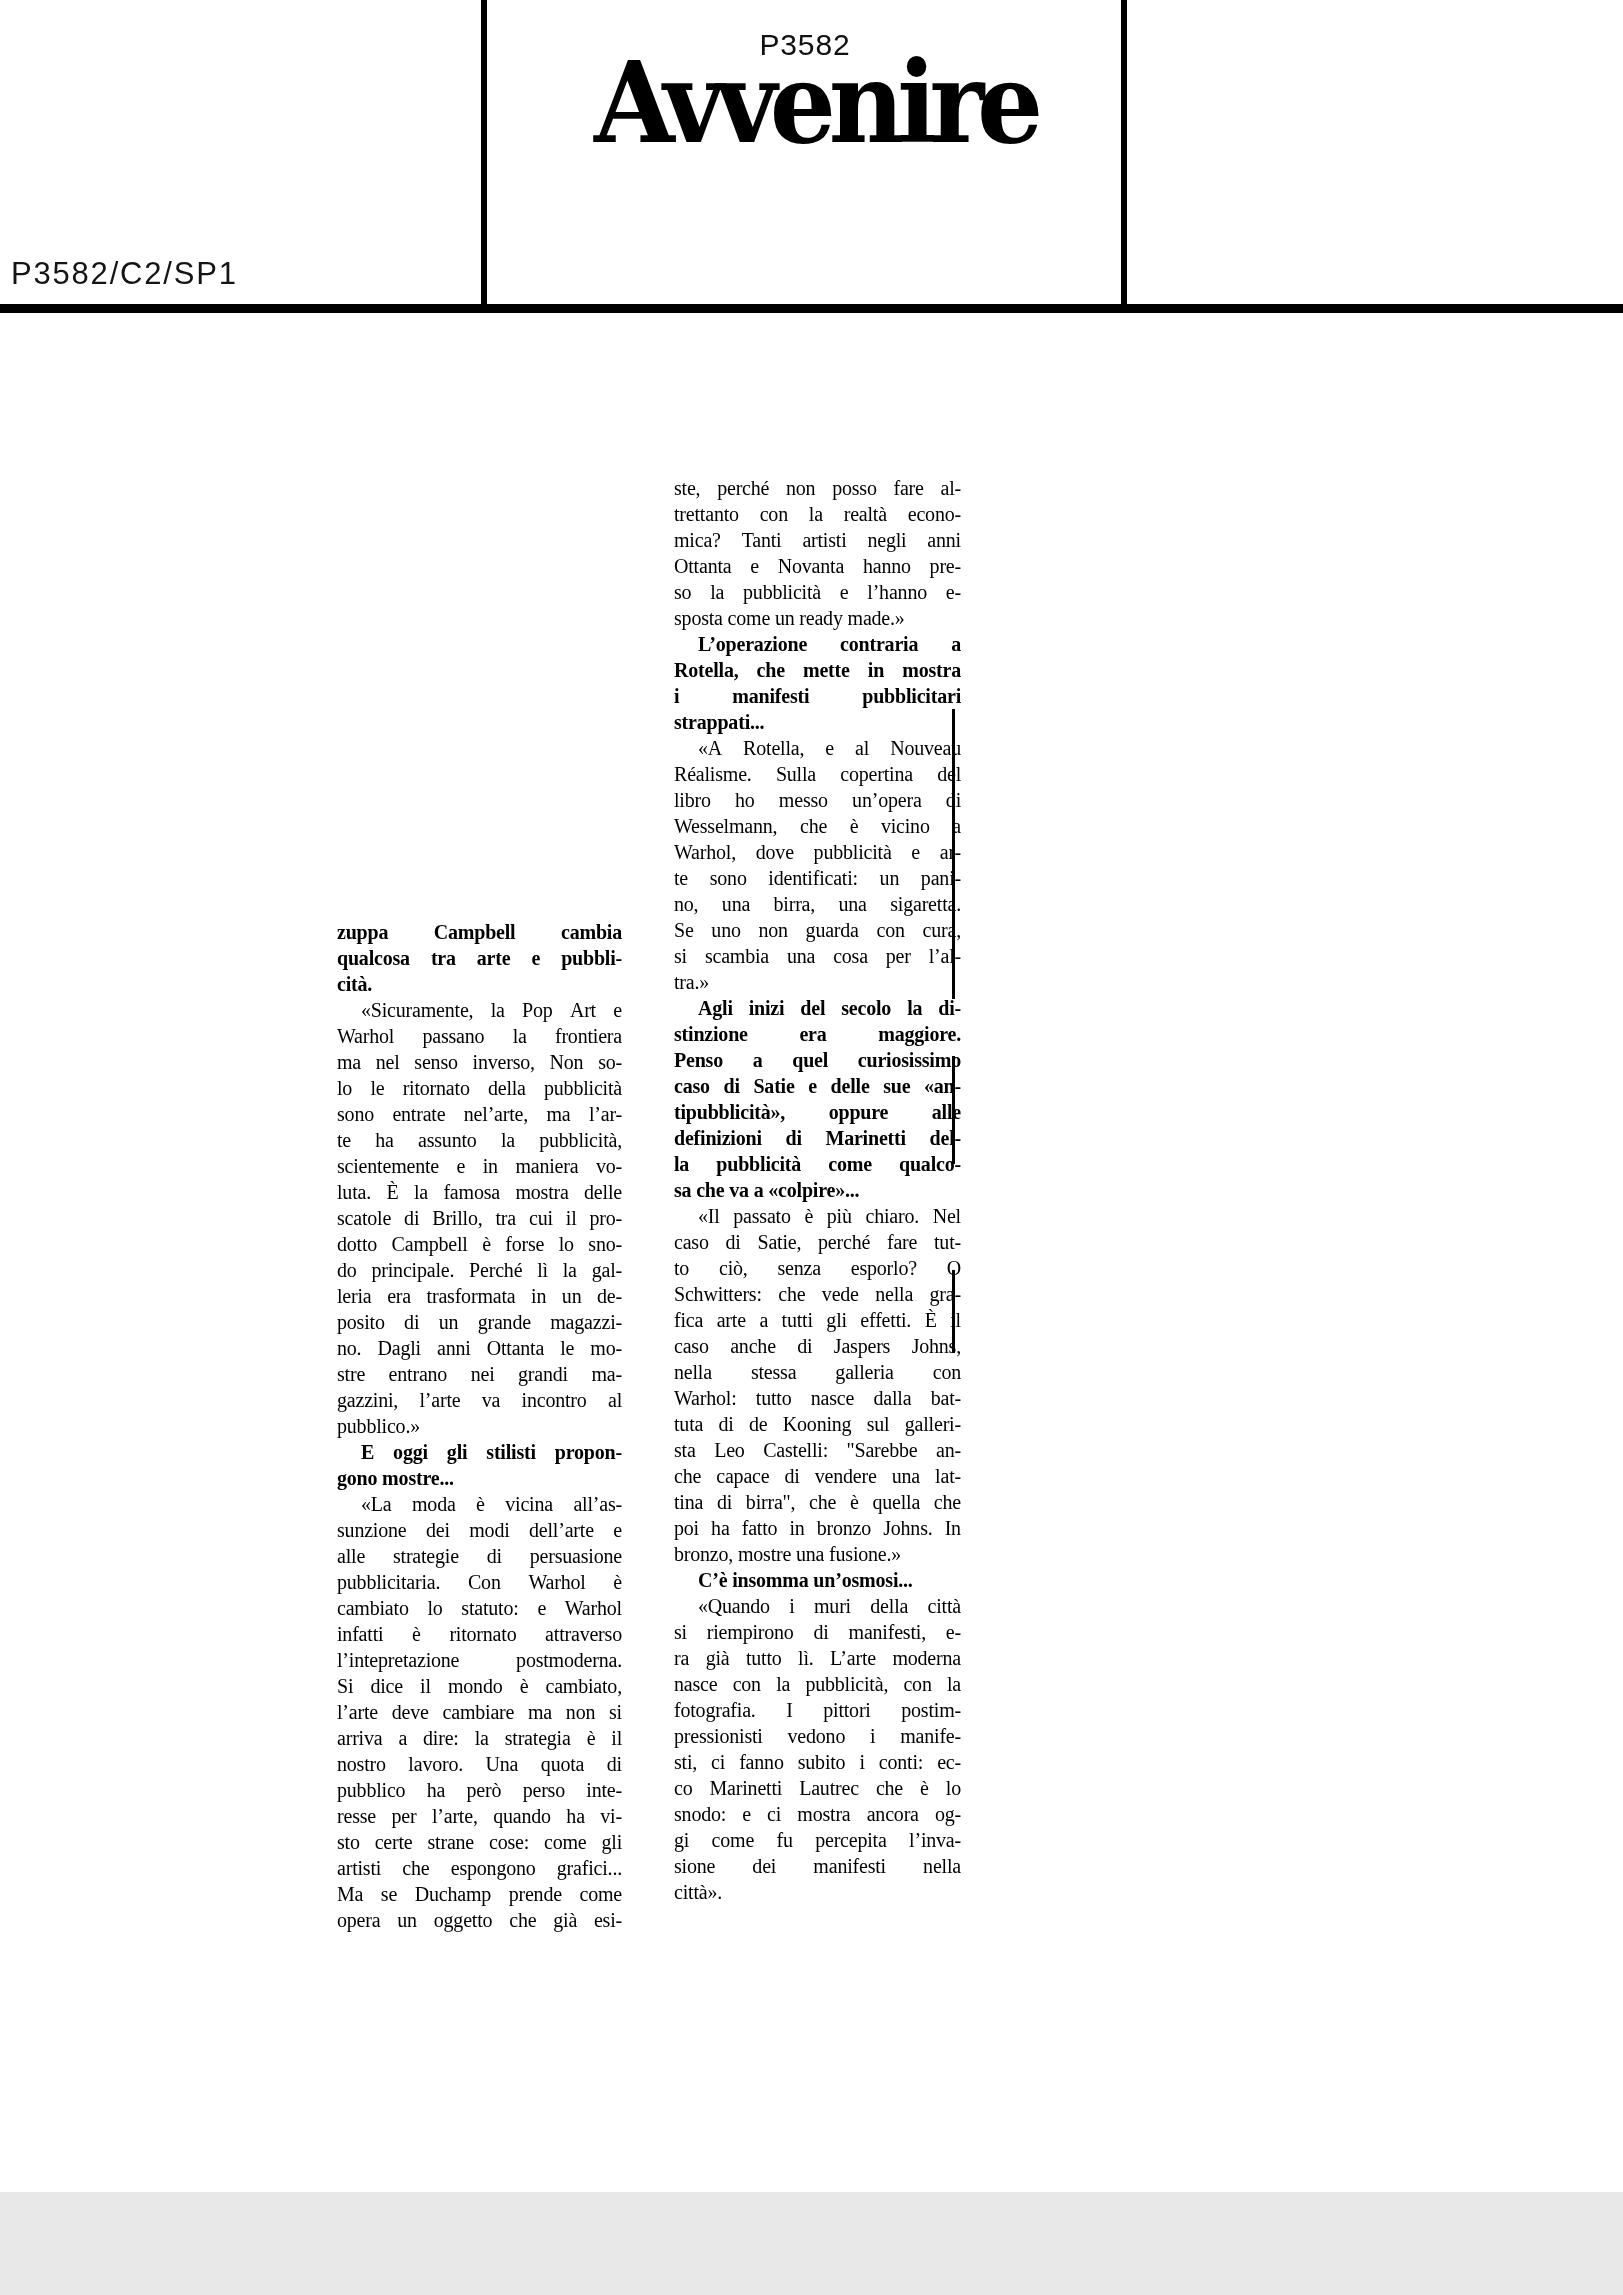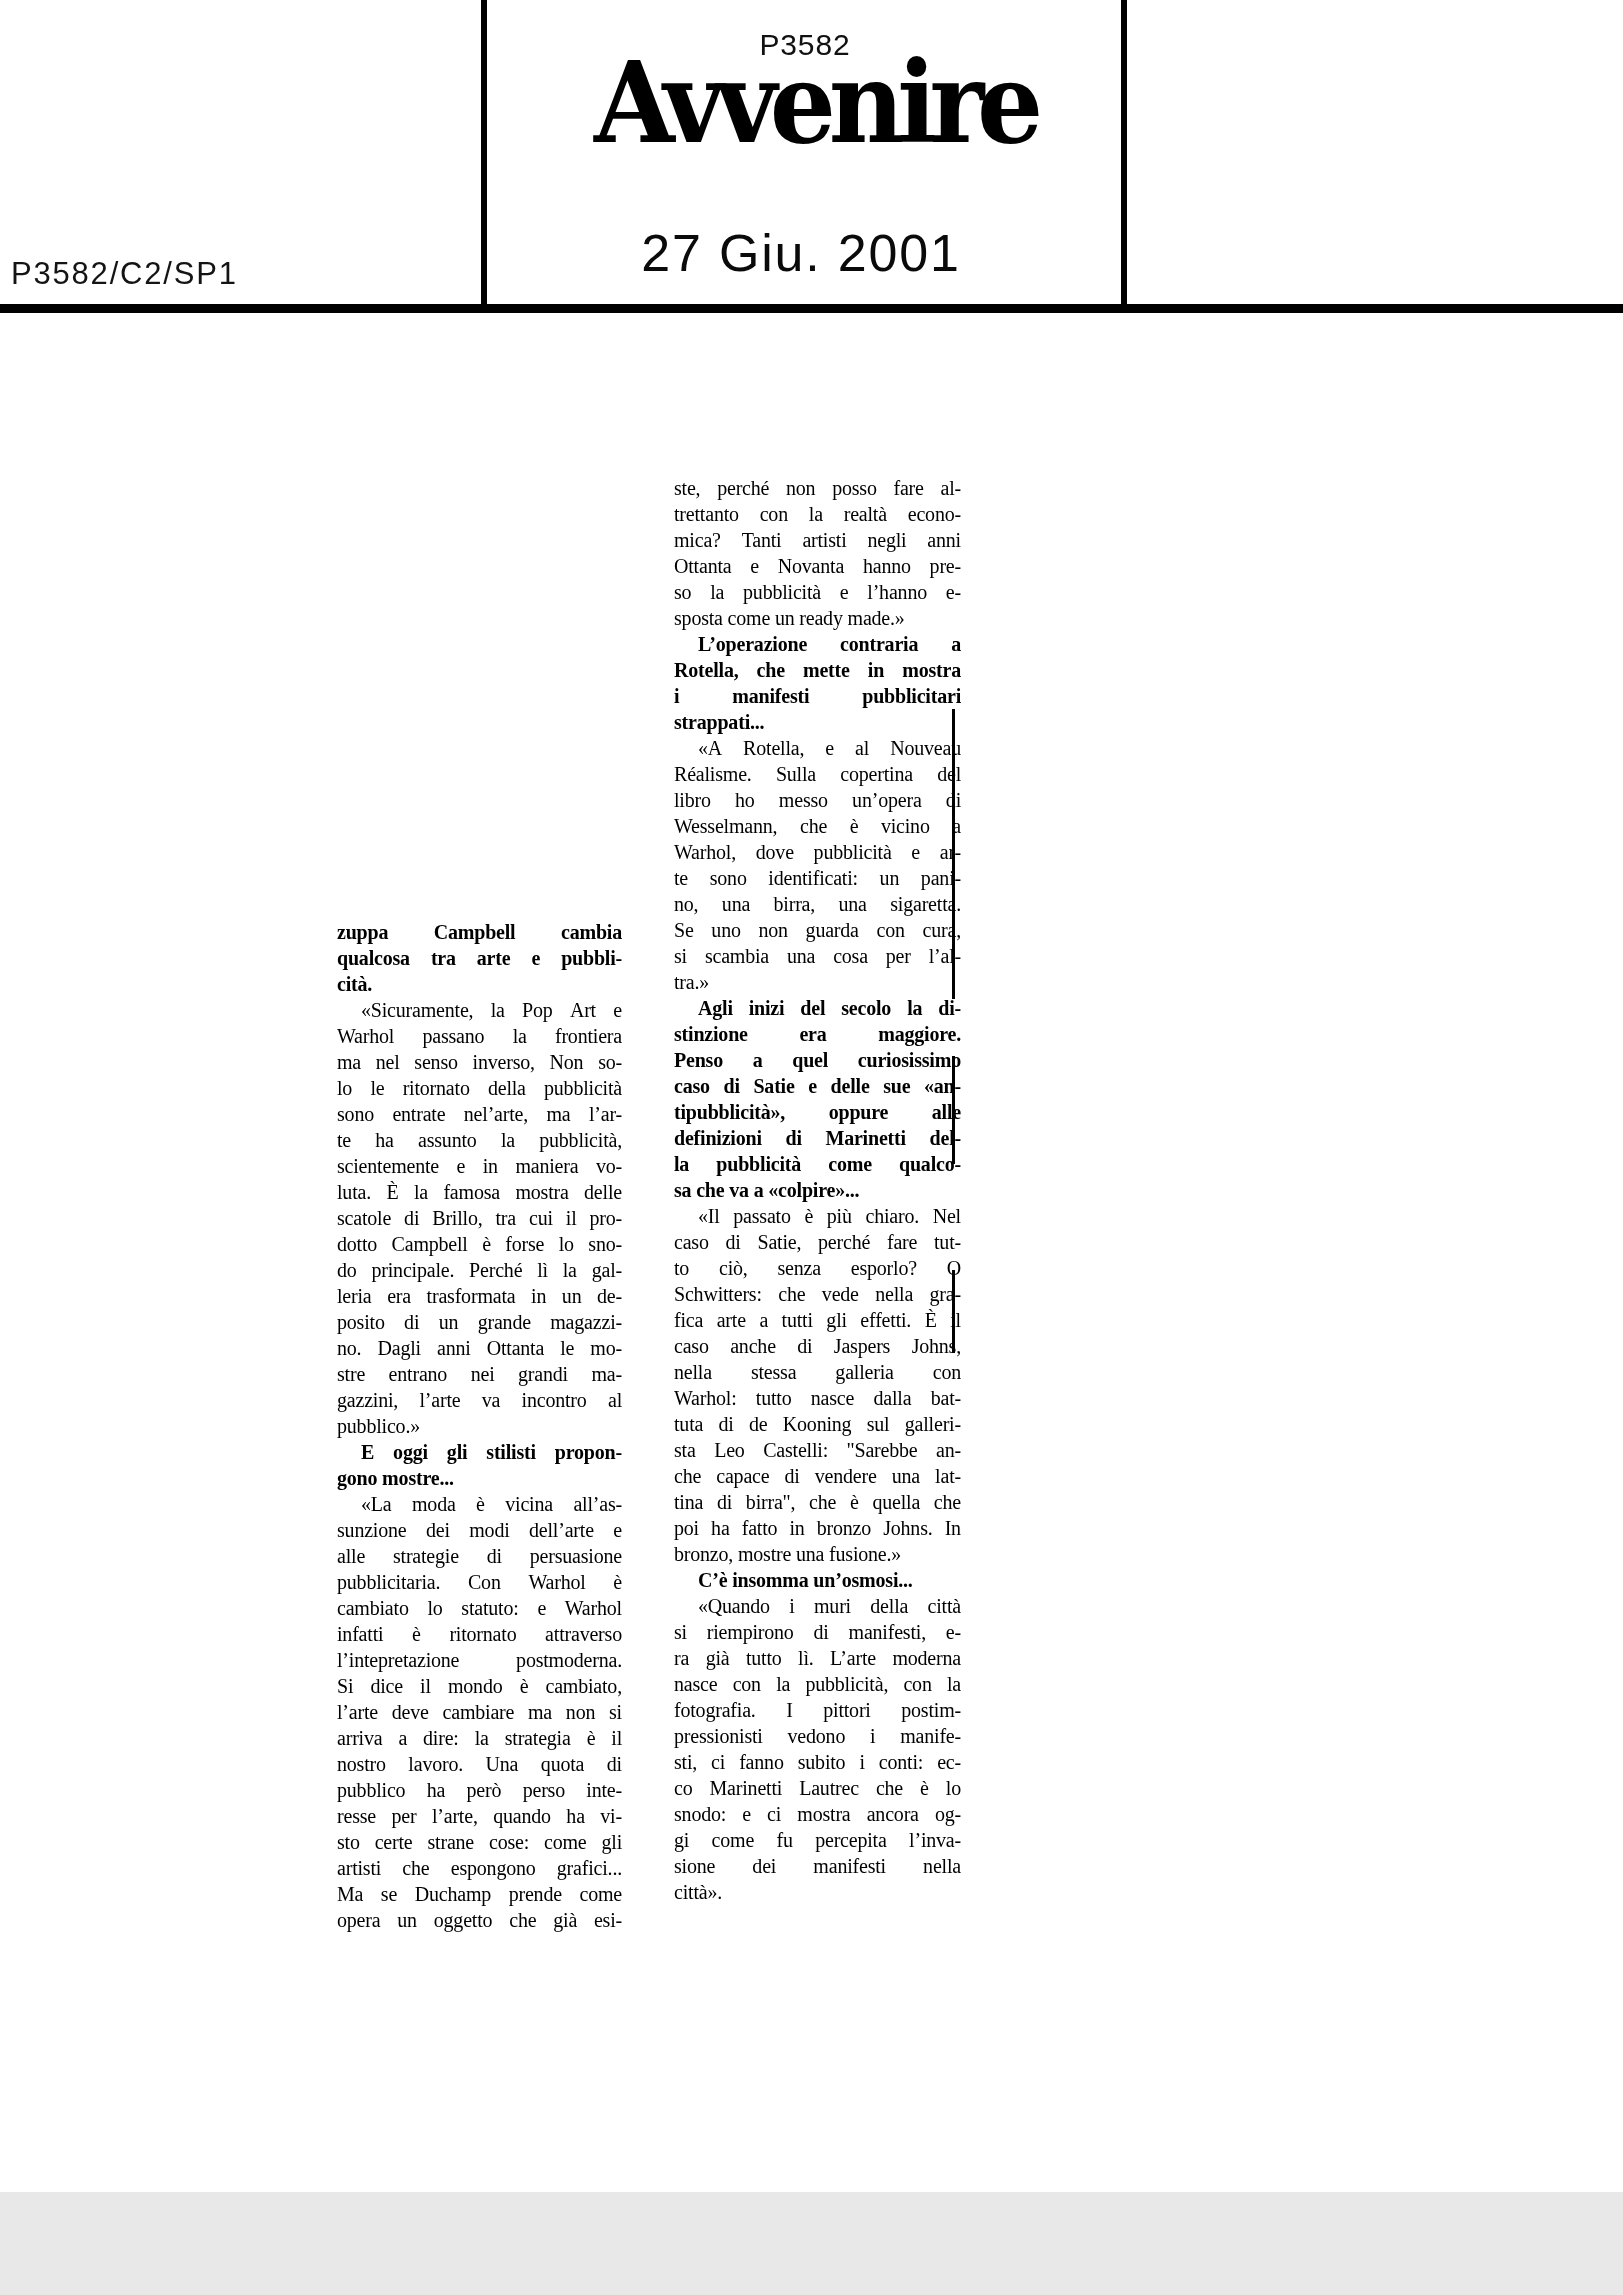--- a/index.html
+++ b/index.html
@@ -60,21 +60,20 @@
 </head>
 <body>
 
 <div class="page">
 
   <div class="vbar left"></div>
   <div class="vbar right"></div>
 
   <div class="code-top">P3582</div>
   <div class="logo">Avvenire</div>
-  <div class="date">27 Giu. 2001</div>
   <div class="code-left">P3582/C2/SP1</div>
 
   <div class="hrule"></div>
 
   <div class="col colL">
       <div class="para bold">
         <div class="line j">
           <span>zuppa</span>
           <span>Campbell</span>
           <span>cambia</span>

